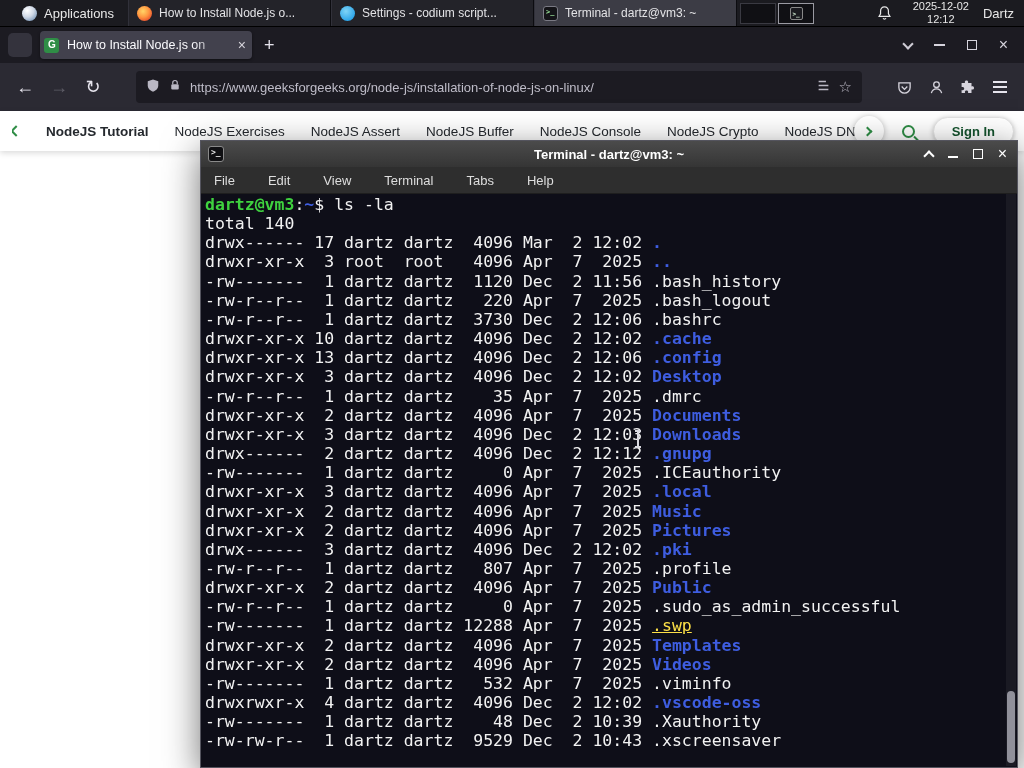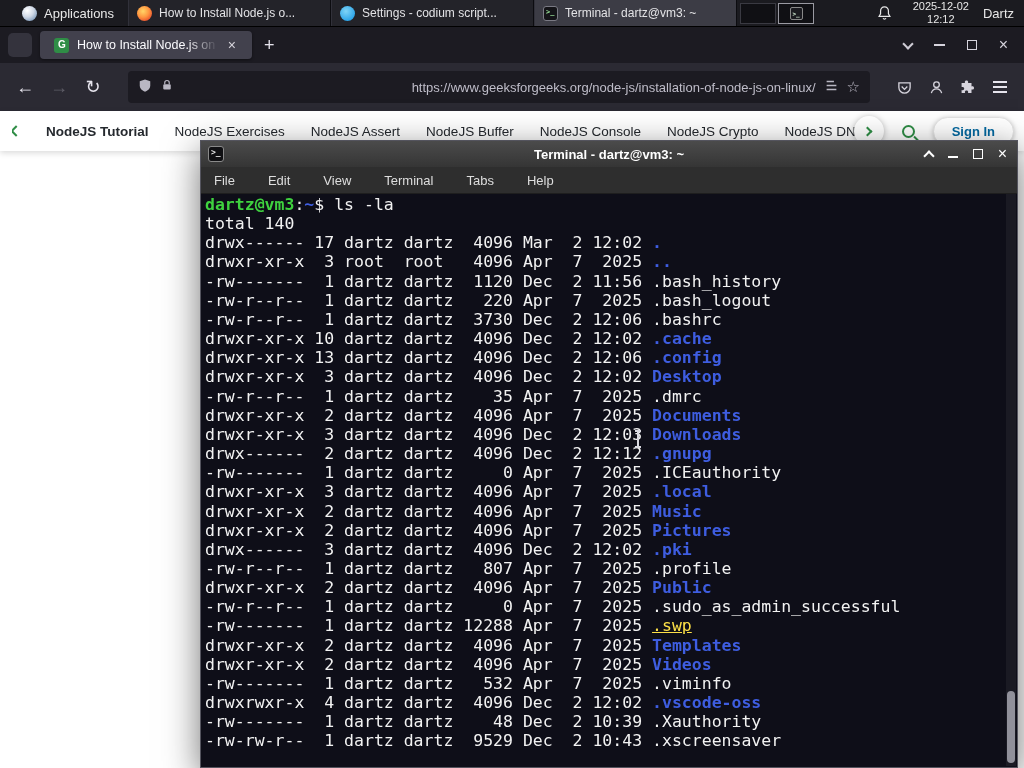--- a/index.html
+++ b/index.html
@@ -36,42 +36,42 @@
   .panel-right { display:flex; align-items:center; gap:14px; padding-right:10px; height:100%; }
   .clock { display:flex; flex-direction:column; align-items:center; justify-content:center;
            line-height:1.15; font-size:11px; }
   .user-label { font-size:13px; }
 
   
   .browser { position:absolute; left:0; top:27px; width:1024px; height:741px; background:#fff; }
   .tabbar { height:36px; background:#1c1b22; display:flex; align-items:center; padding:0 8px; gap:8px; }
   .ffview { width:24px; height:24px; border-radius:5px; background:#34333d; flex:none; }
   .tab { width:212px; height:28px; background:#42414d; border-radius:4px; display:flex; align-items:center;
-         gap:8px; padding:0 14px; box-shadow:0 1px 3px rgba(0,0,0,.45); flex:none; }
+         gap:8px; padding:0 4px; box-shadow:0 1px 3px rgba(0,0,0,.45); flex:none; }
   .favicon { width:15px; height:15px; border-radius:3px; background:#2f8d46; position:relative; flex:none; }
   .favicon::after { content:"G"; position:absolute; left:4px; top:1px; color:#fff;
                     font:bold 10px "Liberation Sans",sans-serif; }
   .tab-title { flex:1; font-size:12.5px; color:#fbfbfe; white-space:nowrap; overflow:hidden;
                -webkit-mask-image:linear-gradient(90deg,#000 78%,transparent); 
                mask-image:linear-gradient(90deg,#000 78%,transparent); }
   .tab-close { color:#d8d6dd; font-size:14px; padding:0 2px; }
   .newtab { color:#e6e4ed; font-size:18px; padding:0 4px; }
   .tabbar-right { margin-left:auto; display:flex; align-items:center; gap:22px; padding-right:8px; }
   .chev-down { width:8px; height:8px; border-right:2px solid #cfcdd6; border-bottom:2px solid #cfcdd6;
                transform:rotate(45deg); margin-bottom:3px; }
   .win-min { width:11px; height:2px; background:#d6d4dd; }
   .win-max { width:10px; height:10px; border:1.5px solid #d6d4dd; }
   .win-close { color:#d6d4dd; font-size:16px; line-height:1; }
 
   .toolbar { height:48px; background:#2b2a33; display:flex; align-items:center; padding:0 10px; gap:4px; }
   .nav-btn { width:30px; height:30px; display:flex; align-items:center; justify-content:center;
              font-size:18px; color:#e6e4ed; border-radius:4px; flex:none; }
   .nav-btn.disabled { color:#5f5e68; }
   .urlbar { flex:1; height:32px; background:#1c1b22; border-radius:4px; display:flex; align-items:center;
-            padding:0 10px; gap:9px; margin:0 16px; min-width:0;text-align:right; }
+            padding:0 10px; gap:9px; margin:0 24px; min-width:0; }
   .url-text { flex:1; font-size:13px; color:#bfbdc9; white-space:nowrap; overflow:hidden; }
   .tool-icon { width:28px; height:28px; display:flex; align-items:center; justify-content:center; flex:none; }
   .star { color:#b9b7c3; font-size:15px; }
   .hamburger { display:flex; flex-direction:column; gap:3px; }
   .hamburger i { display:block; width:14px; height:2px; background:#e6e4ed; }
 
   .gfg-nav { height:40px; background:#fff; display:flex; align-items:center; padding:0 12px;
              position:relative; box-shadow:0 2px 6px rgba(0,0,0,.15); }
   .gfg-items { display:flex; align-items:center; gap:26px; overflow:hidden; white-space:nowrap;
                flex:1; font-size:13.5px; color:#25292e; font-weight:500; }
@@ -82,21 +82,21 @@
                gap:18px; background:#fff; padding-left:6px; }
   .gfg-chev-circle { width:30px; height:30px; border-radius:50%; background:#fff;
                      box-shadow:0 1px 6px rgba(0,0,0,.3); display:flex; align-items:center;
                      justify-content:center; margin-left:-15px; }
   .gfg-chev-circle i { width:7px; height:7px; border-right:2.5px solid #2f8d46; border-top:2.5px solid #2f8d46;
                        transform:rotate(45deg); margin-right:2px; }
   .gfg-search { width:13px; height:13px; border:2px solid #2f8d46; border-radius:50%; position:relative; }
   .gfg-search::after { content:""; position:absolute; width:7px; height:2px; background:#2f8d46;
                        transform:rotate(45deg); left:9px; top:11px; }
   .signin { padding:6px 18px; border-radius:17px; background:#fff; border:1px solid #e2e2e2;
-            box-shadow:0 1px 5px rgba(0,0,0,.25); color:#0369a1; font-weight:600; font-size:13px; }
+            box-shadow:0 1px 5px rgba(0,0,0,.25); color:#14532d; font-weight:600; font-size:13px; }
   .page { height:calc(741px - 124px); background:#fff; }
 
   
   .terminal { position:absolute; left:200px; top:140px; width:818px; height:628px; z-index:40;
               border:1px solid #54545e; box-shadow:0 10px 34px rgba(0,0,0,.55); background:#0e0e18; }
   .t-title { position:absolute; top:0; left:0; right:0; height:26px;
              background:linear-gradient(#4b4b4b,#353535); display:flex; align-items:center;
              justify-content:center; color:#fff; font-size:13px; font-weight:bold; }
   .t-icon { position:absolute; left:7px; top:5px; width:16px; height:16px; background:#101013;
             border:1px solid #8a8a8a; border-radius:3px; }

